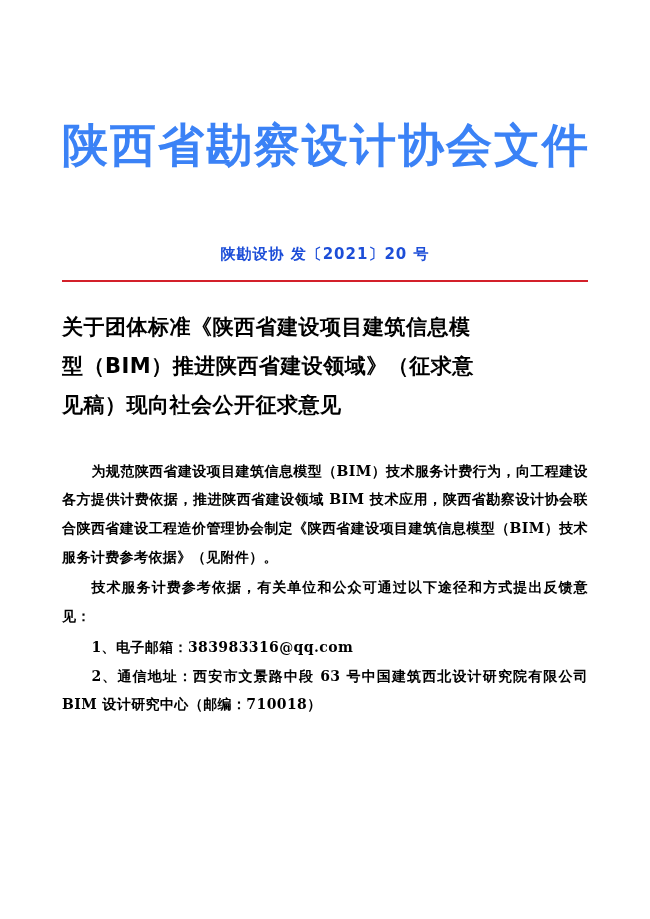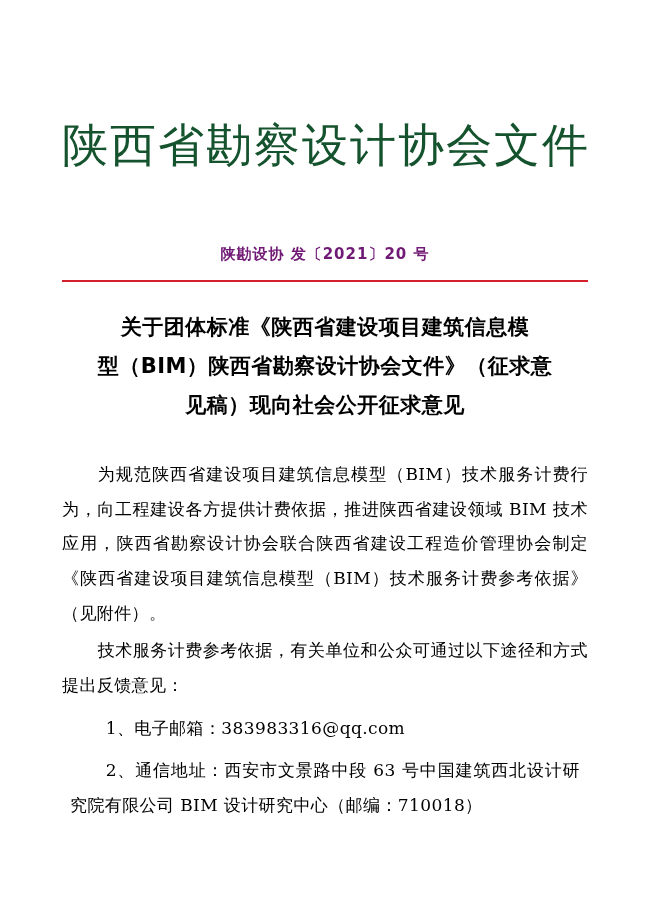--- a/index.html
+++ b/index.html
@@ -19,90 +19,91 @@
     width: 650px;
     height: 919px;
     box-sizing: border-box;
     padding: 0 62px;
   }
   .doc-header {
     margin-top: 118px;
     text-align: center;
   }
   .doc-header-title {
-    color: #14532d;
+    color: #3b82f6;
     font-family: "DejaVu Serif", serif;
-    font-weight: normal;
+    font-weight: bold;
     font-size: 46px;
     letter-spacing: 2px;
     line-height: 1.2;
     white-space: nowrap;
   }
   .doc-number {
     margin-top: 72px;
     text-align: center;
     font-family: "DejaVu Sans", sans-serif;
     font-size: 15px;
     font-weight: bold;
     letter-spacing: 1px;
-    color: #701a75;
+    color: #1d4ed8;
   }
   .red-rule {
     margin-top: 16px;
     height: 2px;
     background: #d3202a;
     width: 100%;
   }
   .doc-title {
     margin-top: 26px;
-    text-align: center;
+    text-align: left;
     font-family: "DejaVu Sans", sans-serif;
     font-weight: bold;
     font-size: 21px;
     line-height: 1.85;
     letter-spacing: 0.5px;
   }
   .doc-title .line {
     display: block;
   }
   .body-text {
     margin-top: 32px;
     font-family: "DejaVu Serif", serif;
-    font-size: 17px;
+    font-size: 14px;
     line-height: 2.05;
     letter-spacing: 0.4px;
     text-align: justify;
+    font-weight: bold;
   }
   .para {
     margin: 0 0 2px 0;
   }
   .indent {
     text-indent: 2.1em;
   }
   .list-item {
     text-indent: 2.1em;
-    margin: 8px;
+    margin: 0;
   }
 </style>
 </head>
 <body>
 
 <div class="page">
 
   <div class="doc-header">
     <div class="doc-header-title">陕西省勘察设计协会文件</div>
   </div>
 
   <div class="doc-number">陕勘设协 发〔2021〕20 号</div>
 
   <div class="red-rule"></div>
 
   <div class="doc-title">
     <span class="line">关于团体标准《陕西省建设项目建筑信息模</span>
-    <span class="line">型（BIM）陕西省勘察设计协会文件》（征求意</span>
+    <span class="line">型（BIM）推进陕西省建设领域》（征求意</span>
     <span class="line">见稿）现向社会公开征求意见</span>
   </div>
 
   <div class="body-text">
     <p class="para indent">为规范陕西省建设项目建筑信息模型（BIM）技术服务计费行为，向工程建设各方提供计费依据，推进陕西省建设领域 BIM 技术应用，陕西省勘察设计协会联合陕西省建设工程造价管理协会制定《陕西省建设项目建筑信息模型（BIM）技术服务计费参考依据》（见附件）。</p>
     <p class="para indent">技术服务计费参考依据，有关单位和公众可通过以下途径和方式提出反馈意见：</p>
     <p class="list-item">1、电子邮箱：383983316@qq.com</p>
     <p class="list-item">2、通信地址：西安市文景路中段 63 号中国建筑西北设计研究院有限公司 BIM 设计研究中心（邮编：710018）</p>
   </div>
 

